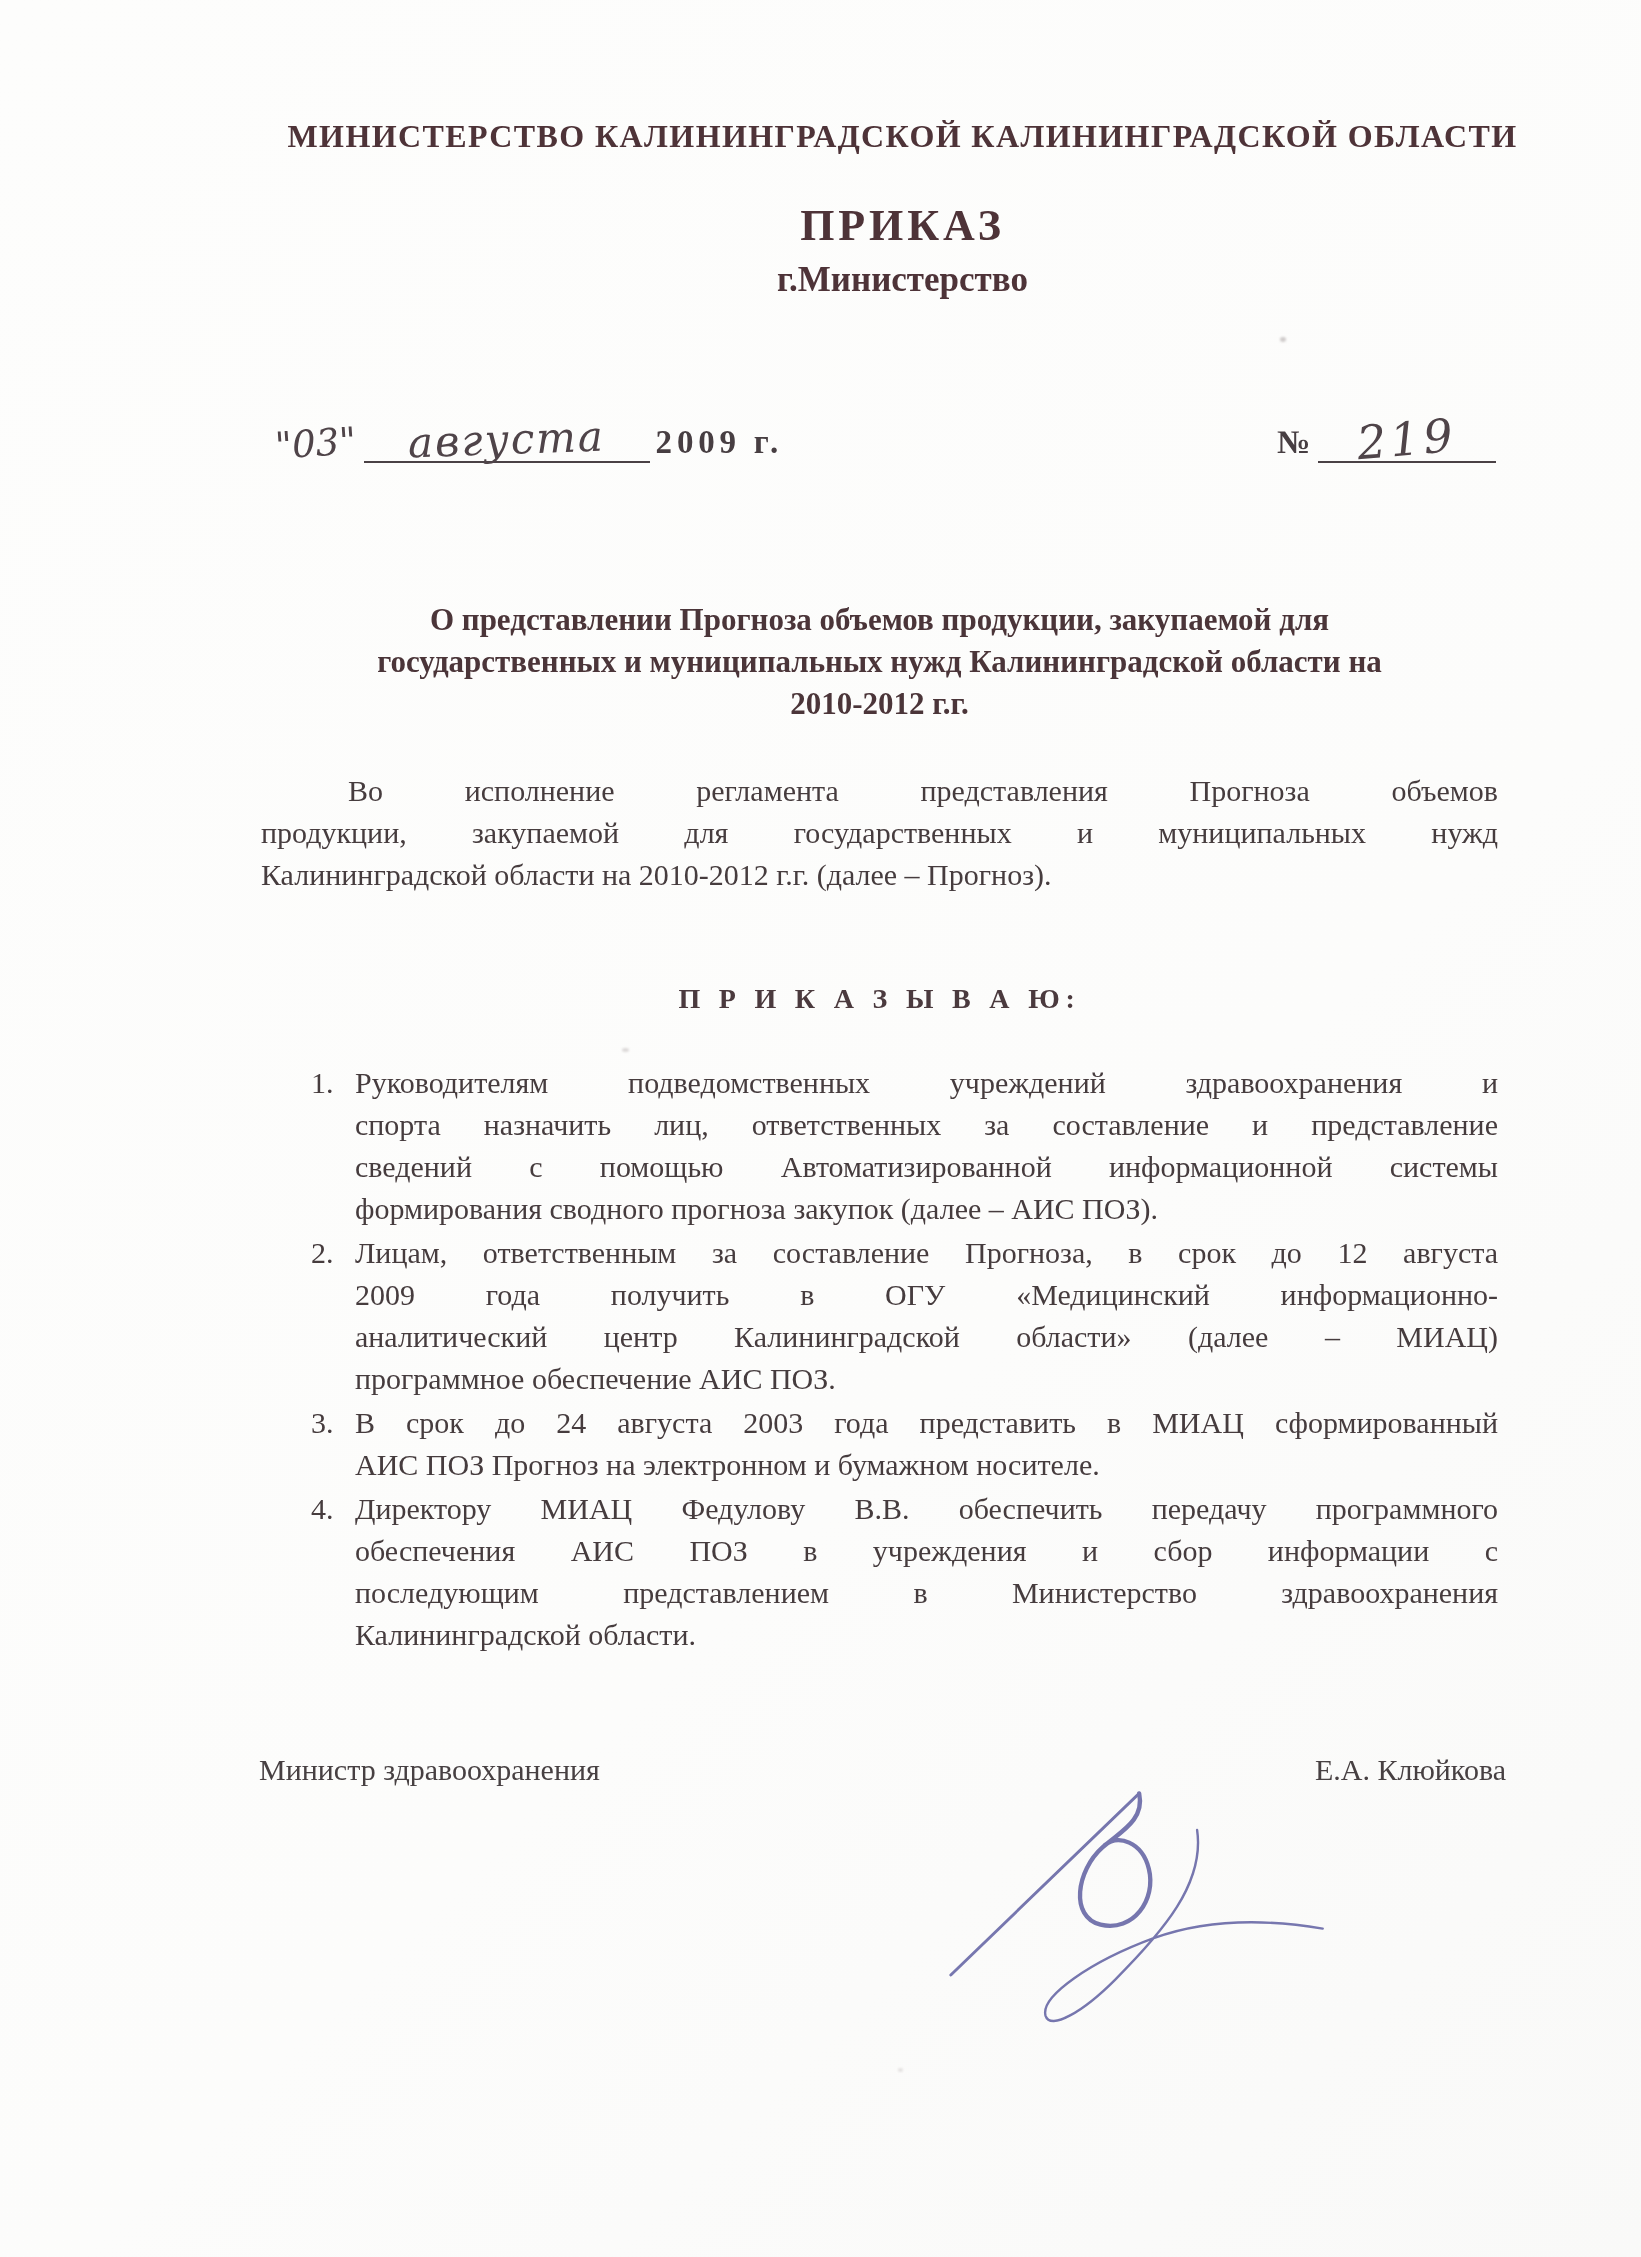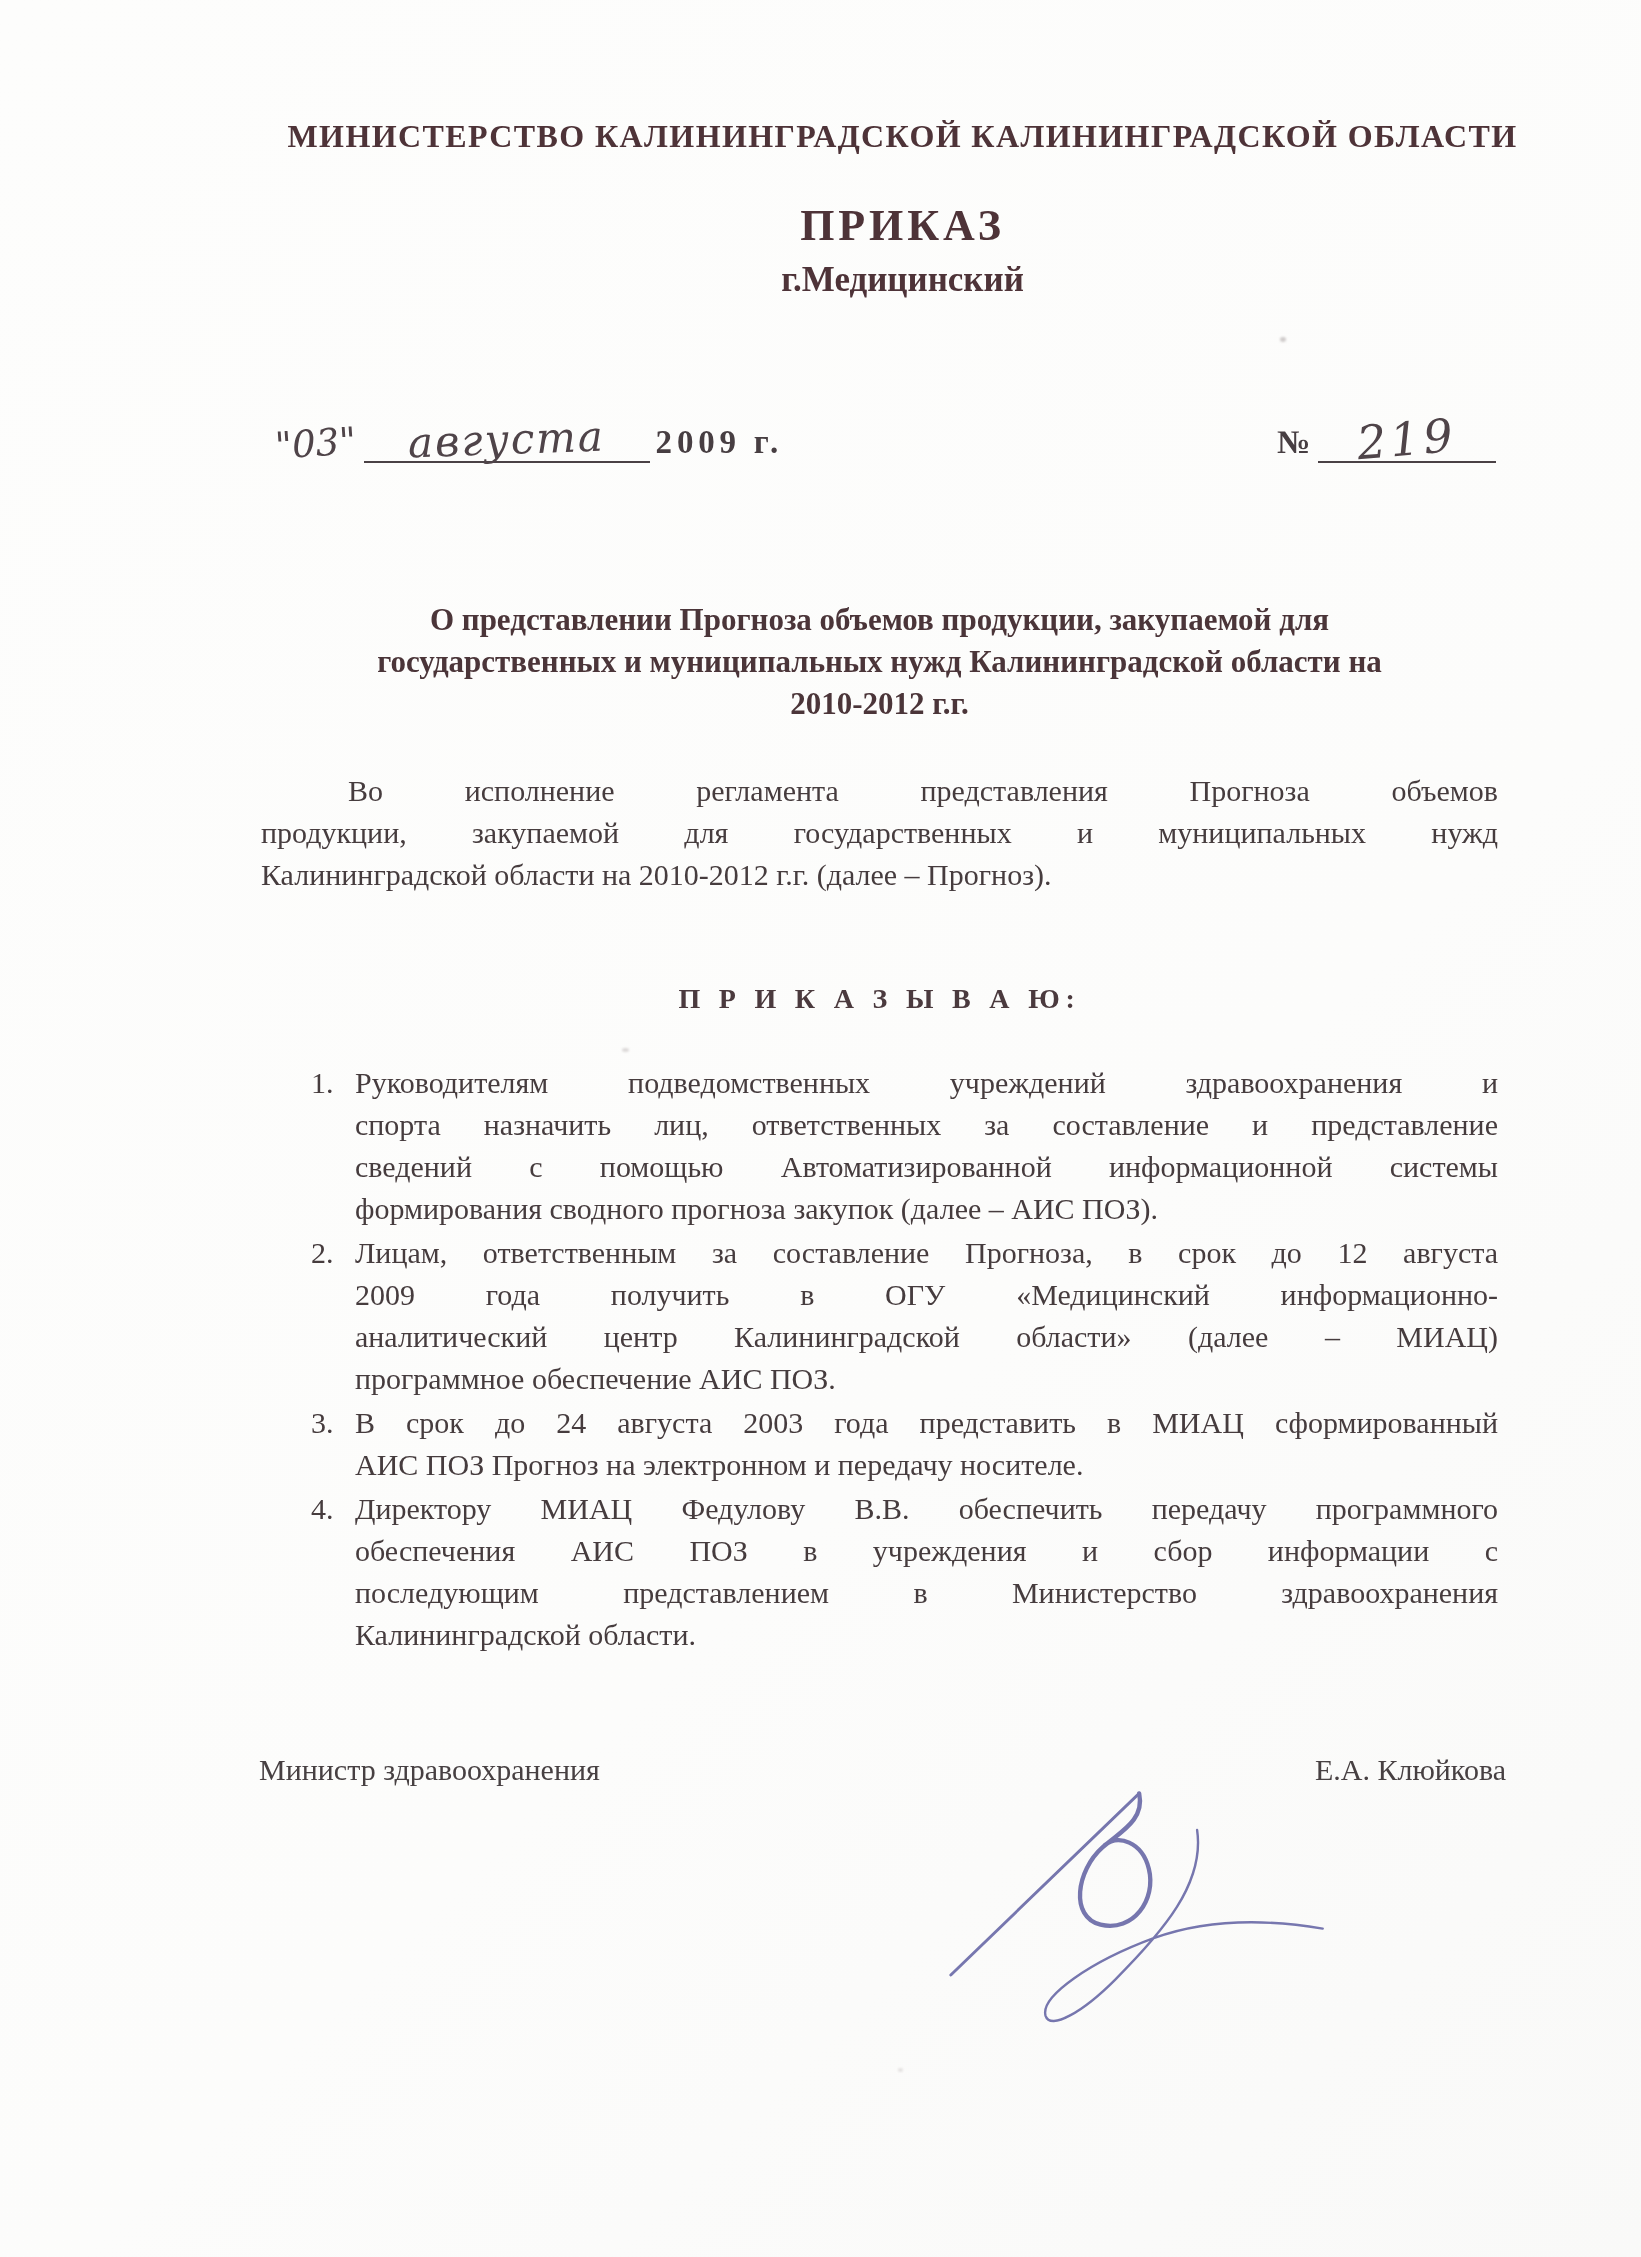--- a/index.html
+++ b/index.html
@@ -81,21 +81,21 @@
   .a3{left:898px;top:2068px;width:4.8px;height:3.9px;opacity:.3;}
 </style>
 </head>
 <body>
 
 <div class="page">
 
   <div class="hdr">
     <div class="ministry">МИНИСТЕРСТВО КАЛИНИНГРАДСКОЙ КАЛИНИНГРАДСКОЙ ОБЛАСТИ</div>
     <div class="doctype">ПРИКАЗ</div>
-    <div class="city">г.Медицинский</div>
+    <div class="city">г.Министерство</div>
   </div>
 
   <div class="daterow">
     <div class="date-left">
       <span class="hw day">"03"</span>
       <span class="month-line"><span class="hw month">августа</span></span>
       <span class="year">2009 г.</span>
     </div>
     <div class="date-right">
       <span class="numsign">№</span>
@@ -133,21 +133,21 @@
           <div class="jline">Лицам, ответственным за составление Прогноза, в срок до 12 августа</div>
           <div class="jline">2009 года получить в ОГУ «Медицинский информационно-</div>
           <div class="jline">аналитический центр Калининградской области» (далее – МИАЦ)</div>
           <div class="jline last">программное обеспечение АИС ПОЗ.</div>
         </div>
     </div>
     <div class="order-item">
       <span class="num">3.</span>
       <div class="item-text">
           <div class="jline">В срок до 24 августа 2003 года представить в МИАЦ сформированный</div>
-          <div class="jline last">АИС ПОЗ Прогноз на электронном и передачу носителе.</div>
+          <div class="jline last">АИС ПОЗ Прогноз на электронном и бумажном носителе.</div>
         </div>
     </div>
     <div class="order-item">
       <span class="num">4.</span>
       <div class="item-text">
           <div class="jline">Директору МИАЦ Федулову В.В. обеспечить передачу программного</div>
           <div class="jline">обеспечения АИС ПОЗ в учреждения и сбор информации с</div>
           <div class="jline">последующим представлением в Министерство здравоохранения</div>
           <div class="jline last">Калининградской области.</div>
         </div>

